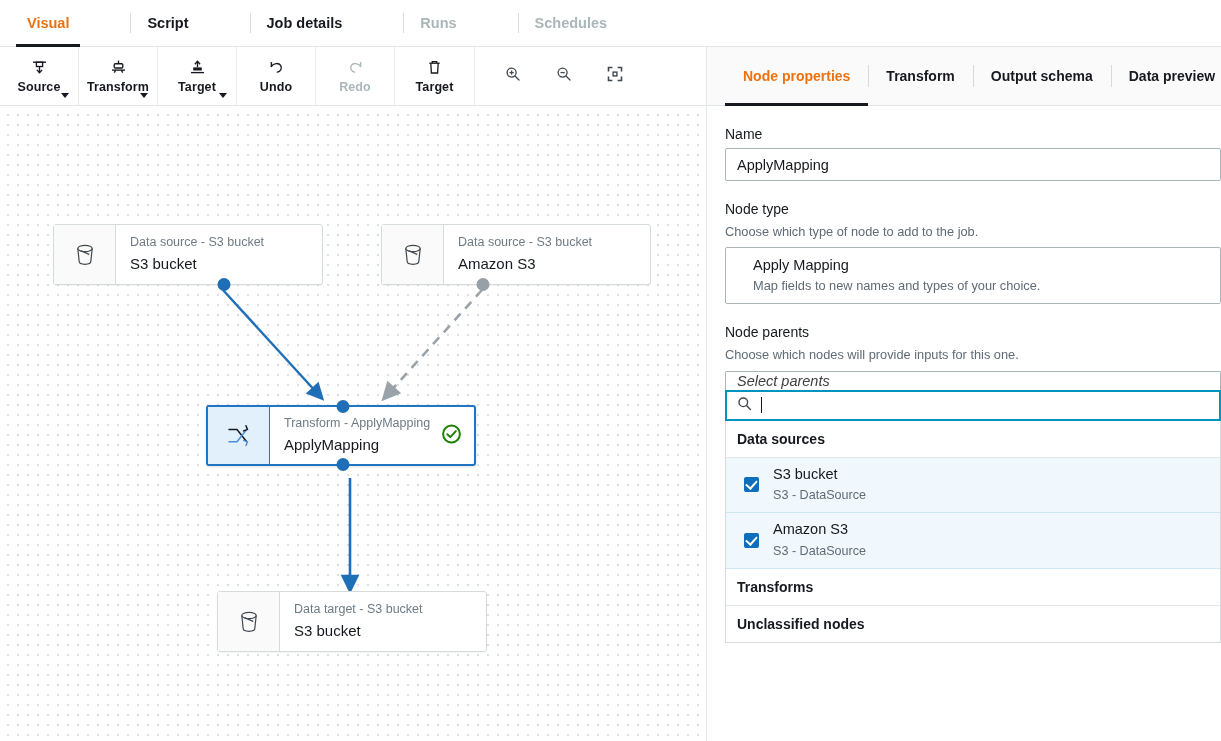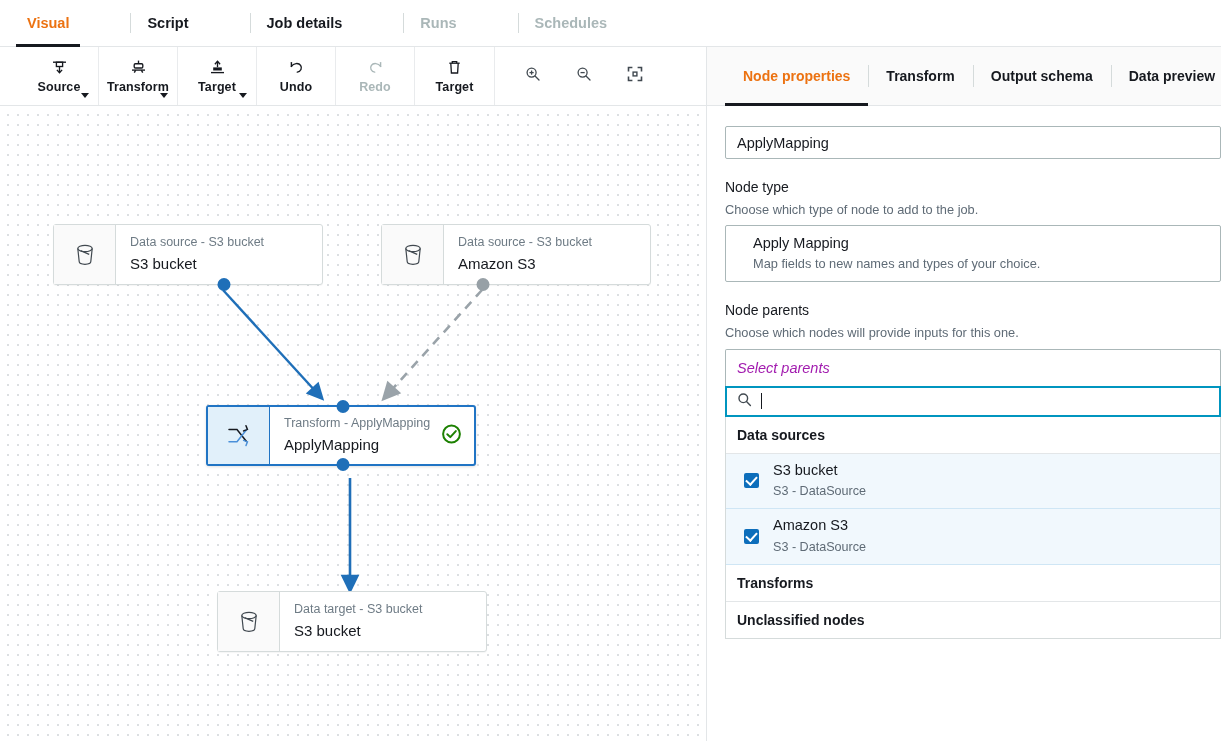--- a/index.html
+++ b/index.html
@@ -68,21 +68,20 @@
     flex-direction: column;
     border-right: 1px solid #e3e6e8;
   }
 
   .toolbar {
     height: 59px;
     display: flex;
     align-items: stretch;
     background: #ffffff;
     border-bottom: 1px solid #e3e6e8;
-    padding-left: 20px;
   }
   .tb-btn {
     width: 79px;
     display: flex;
     flex-direction: column;
     align-items: center;
     justify-content: center;
     gap: 3px;
     position: relative;
     cursor: pointer;
@@ -276,30 +275,30 @@
     padding: 7px 11px 9px 27px;
     background: #ffffff;
   }
   .sel-main { font-size: 14.5px; color: #16191f; line-height: 1.4; }
   .sel-sub  { font-size: 12.8px; color: #5f6b76; line-height: 1.4; margin-top: 1px; }
 
   .gap20 { height: 20px; }
 
   .parents-ctl { position: relative; }
   .parents-trigger {
-    height: 37px;
+    height: 19px;
     border: 1px solid #aab7b8;
     border-bottom: none;
     border-radius: 2px 2px 0 0;
     display: flex;
     align-items: center;
     padding: 0 11px;
     font-size: 14.5px;
     font-style: italic;
-    color: #a21caf;
+    color: #404040;
     background: #ffffff;
   }
   .search-row {
     height: 31px;
     border: 2px solid #0095bf;
     display: flex;
     align-items: center;
     padding: 0 10px;
     gap: 9px;
     background: #ffffff;
@@ -582,20 +581,21 @@
       <div class="ptab">
         <span>Output schema</span>
       </div>
       <div class="ptab">
         <span>Data preview</span>
       </div>
     </div>
 
     <div class="panel-body">
 
+      <div class="fld-label">Name</div>
       <div class="txt-input">
         <span>ApplyMapping</span>
       </div>
 
       <div class="gap20"></div>
 
       <div class="fld-label">Node type</div>
       <div class="fld-desc">Choose which type of node to add to the job.</div>
       <div class="sel-box">
         <div class="sel-main">Apply Mapping</div>

